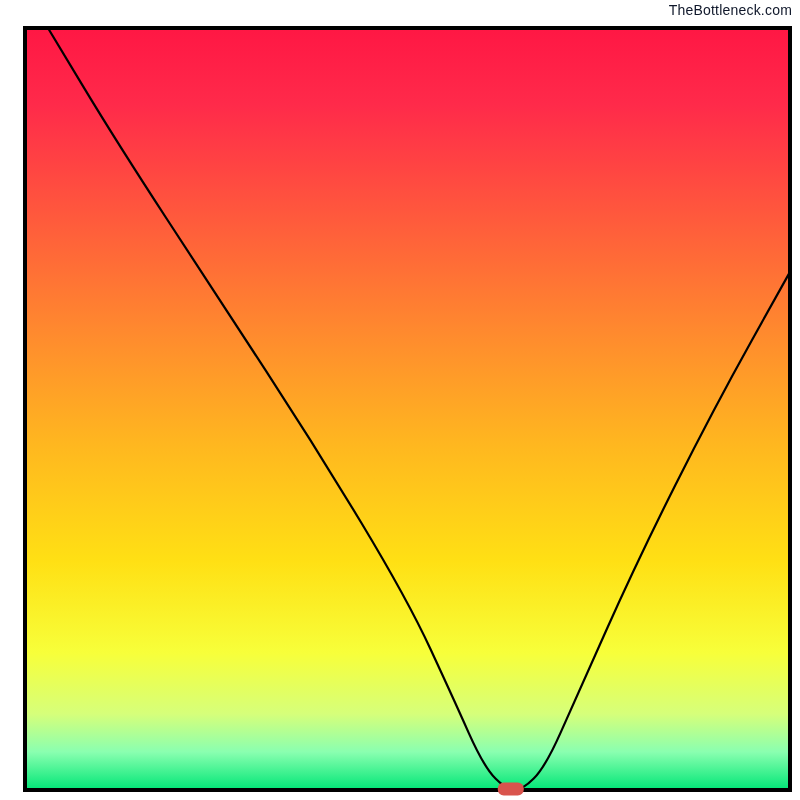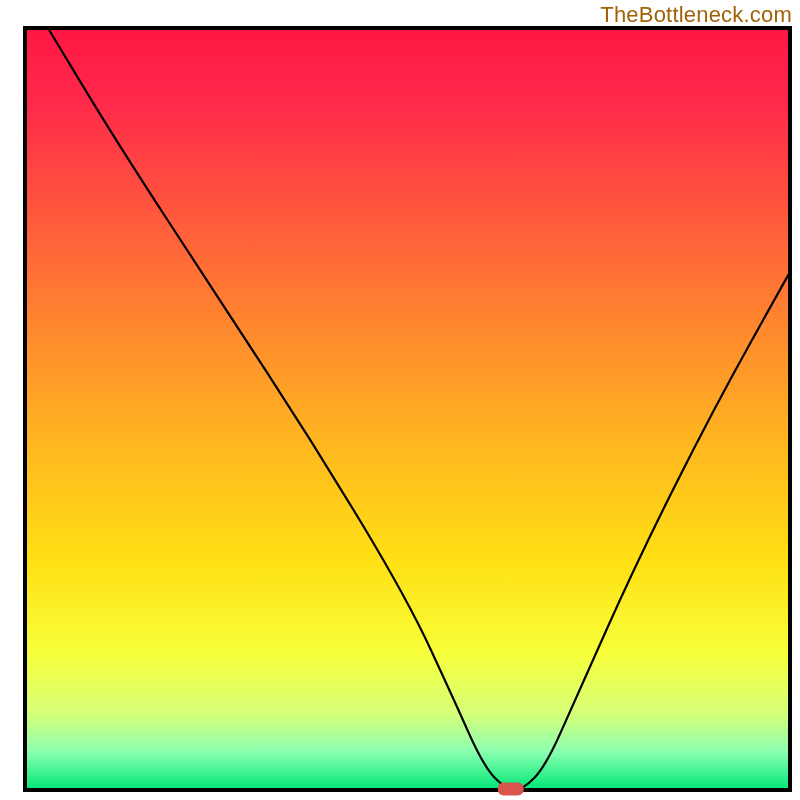--- a/index.html
+++ b/index.html
@@ -12,23 +12,23 @@
   }
   .container {
     position: relative;
     width: 800px;
     height: 800px;
   }
   .watermark {
     position: absolute;
     top: 2px;
     right: 8px;
-    font-size: 22px;
+    font-size: 14px;
     font-weight: 500;
-    color: #a16207;
+    color: #0f172a;
     z-index: 10;
     letter-spacing: 0.2px;
   }
   svg.plot {
     position: absolute;
     top: 0;
     left: 0;
   }
 </style>
 </head>

